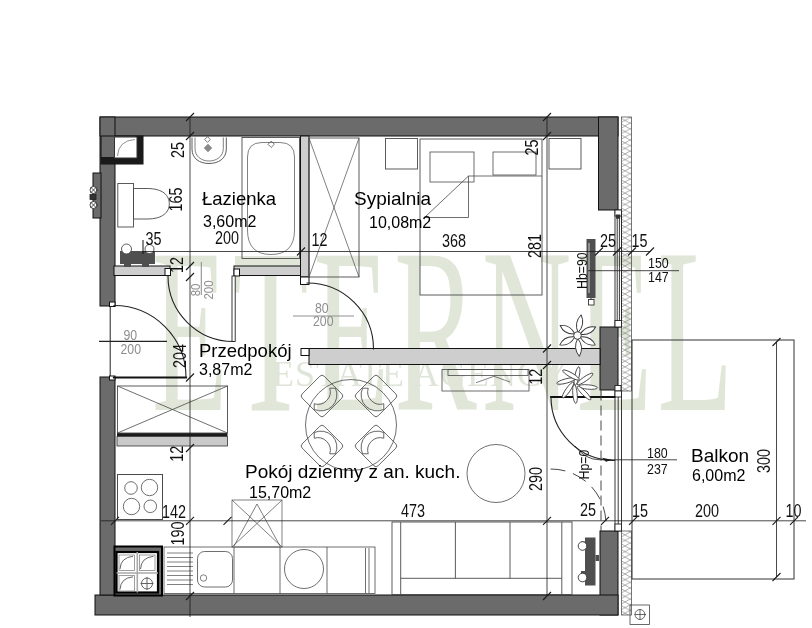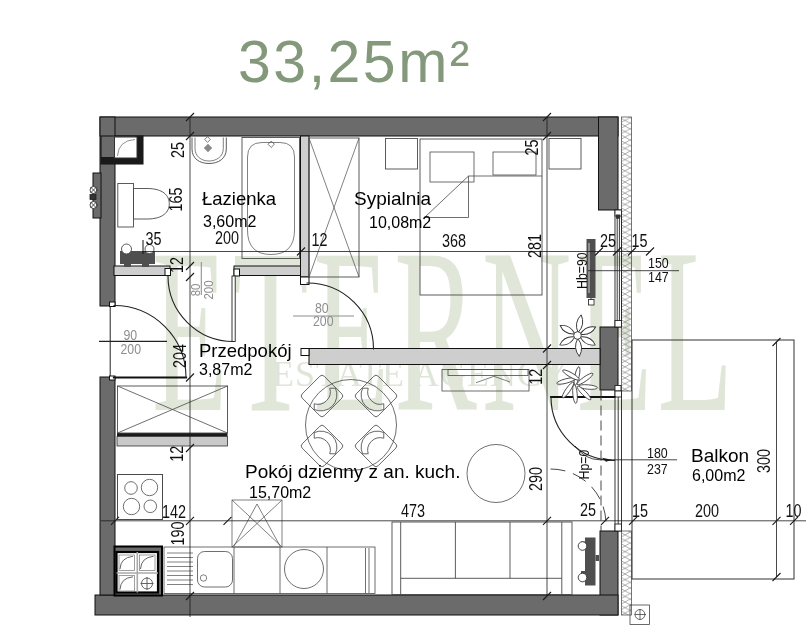--- a/index.html
+++ b/index.html
@@ -13,21 +13,20 @@
 </style>
 </head>
 <body>
 <div id="page">
 
   <div class="wm1">ETERNEL</div>
 
   <div class="wm2">ESTATE AGENCY</div>
 
 
-  <div class="title2">33,25m²</div>
   <svg width="812" height="628" viewBox="0 0 812 628">
     <defs>
       <pattern id="hx" width="10" height="5.6" patternUnits="userSpaceOnUse">
         <path d="M0,0 L5,2.8 L0,5.6 M10,0 L5,2.8 L10,5.6" stroke="#888" stroke-width="0.7" fill="none"></path>
       </pattern>
     </defs>
   <g id="plan" stroke-linecap="square">
 
     <rect x="100" y="117" width="518" height="19" fill="#6b6b6b" stroke="#111" stroke-width="1"></rect>
 

